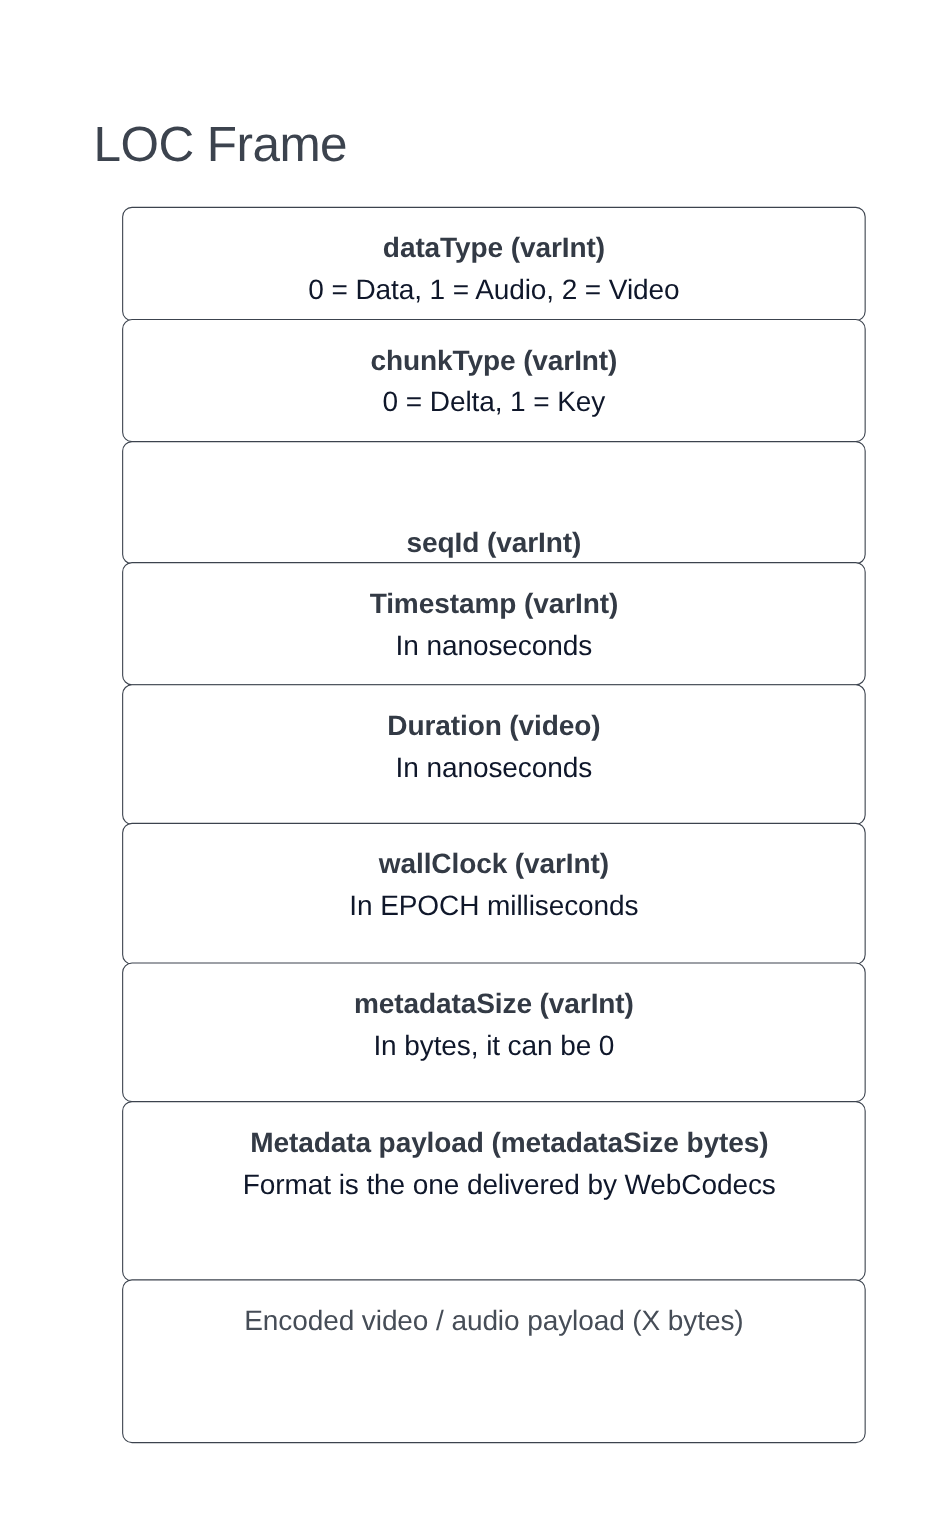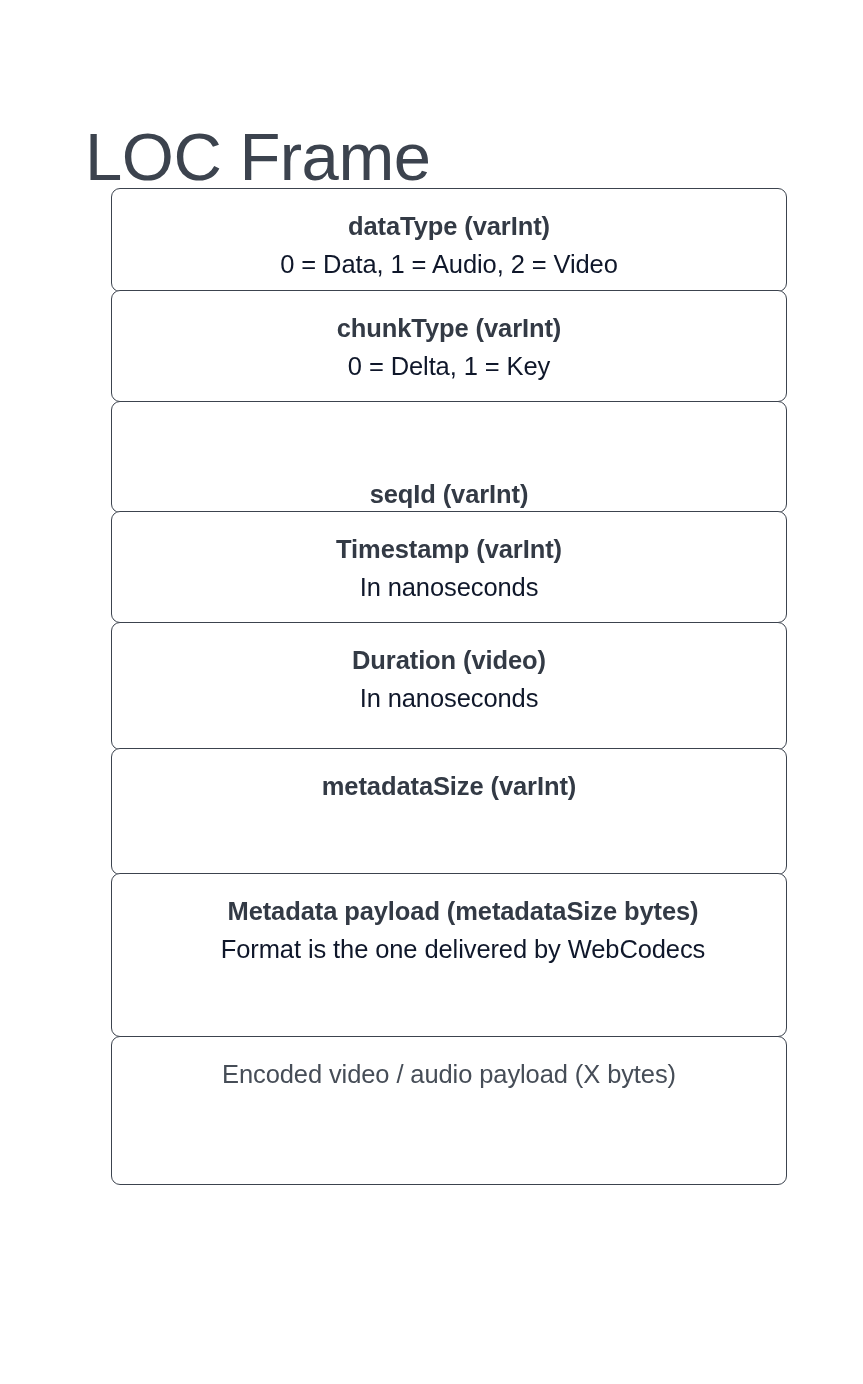--- a/index.html
+++ b/index.html
@@ -18,21 +18,21 @@
   #canvas {
     position: relative;
     width: 863px;
     height: 1384px;
     background: #ffffff;
   }
   #diagram-title {
     position: absolute;
     left: 85px;
     top: 78px;
-    font-size: 67px;
+    font-size: 45px;
     font-weight: 400;
     color: #3c434e;
     letter-spacing: -0.5px;
     line-height: 1.0;
     white-space: nowrap;
   }
   #frame-stack {
     position: absolute;
     left: 111px;
     top: 188px;
@@ -99,22 +99,27 @@
         <div class="field-name">seqId (varInt)</div>
       </div>
       <div class="frame-field" style="height: 112px;">
         <div class="field-name">Timestamp (varInt)</div>
         <div class="field-desc">In nanoseconds</div>
       </div>
       <div class="frame-field" style="height: 128px;">
         <div class="field-name">Duration (video)</div>
         <div class="field-desc">In nanoseconds</div>
       </div>
+      <div class="frame-field" style="height: 129px;">
+        <div class="field-name">wallClock (varInt)</div>
+        <div class="field-desc">In EPOCH milliseconds</div>
+      </div>
       <div class="frame-field" style="height: 127px;">
         <div class="field-name">metadataSize (varInt)</div>
+        <div class="field-desc">In bytes, it can be 0</div>
       </div>
       <div class="frame-field" style="height: 164px; padding-left: 44px;">
         <div class="field-name">Metadata payload (metadataSize bytes)</div>
         <div class="field-desc">Format is the one delivered by WebCodecs</div>
       </div>
       <div class="frame-field" style="height: 149px;">
         <div class="field-name regular">Encoded video / audio payload (X bytes)</div>
       </div>
     </div>
 

